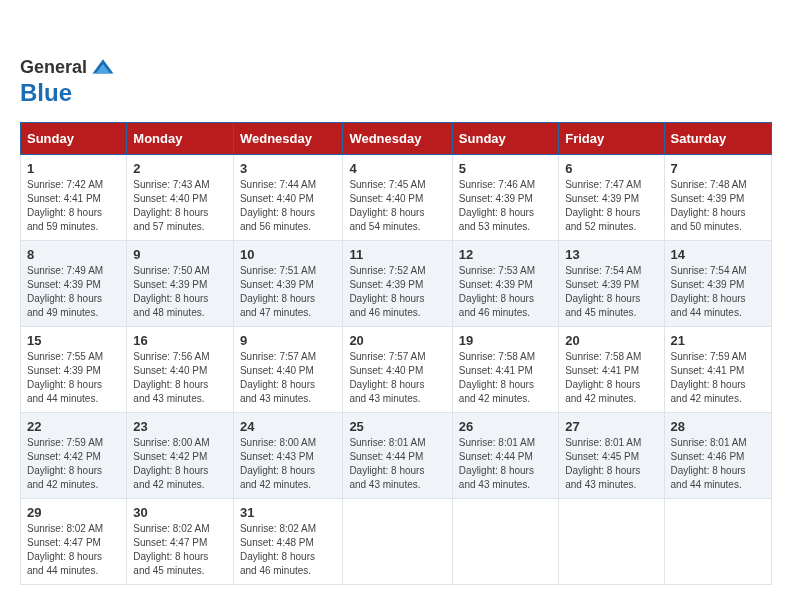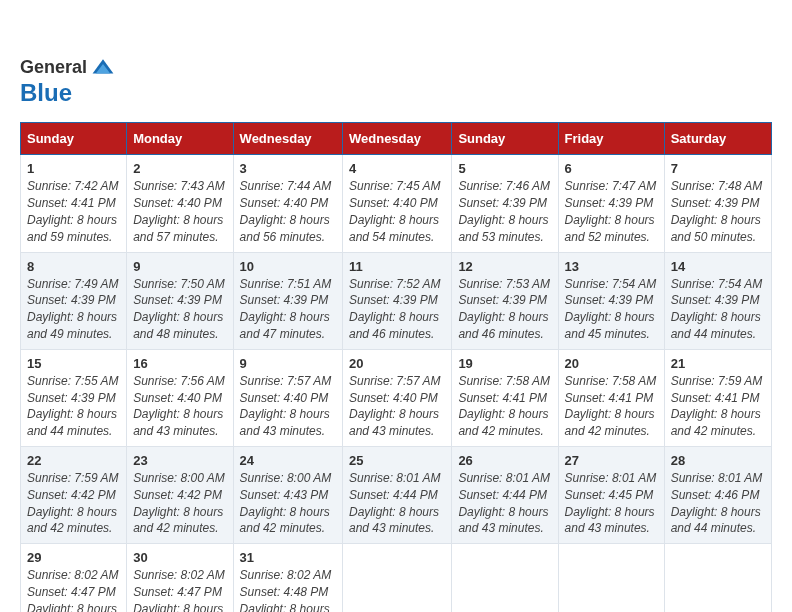--- a/index.html
+++ b/index.html
@@ -87,22 +87,21 @@
     .day-number {
       font-size: 13px;
       font-weight: bold;
       color: #333;
       display: block;
       margin-bottom: 2px;
     }
     .cell-text {
       color: #444;
       line-height: 1.4;
-      font-size: 12px;
-      font-style: italic;
+      font-size: 10px;
     }
     .empty-cell {
       background: #fff;
     }
   </style>
 </head>
 <body>
 
 <div class="header">
   <div class="logo">

